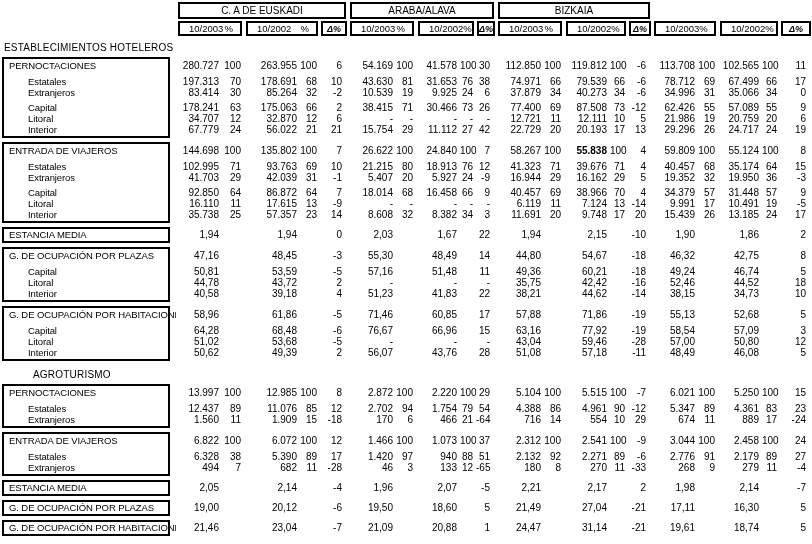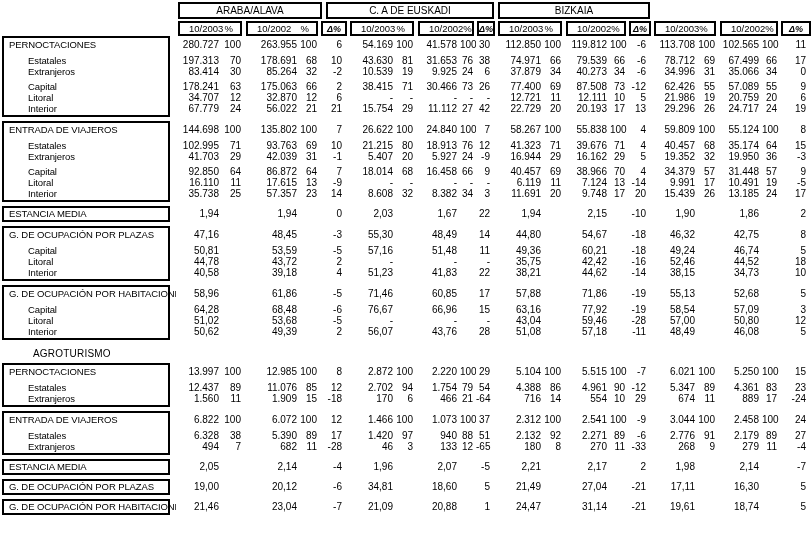--- a/index.html
+++ b/index.html
@@ -33,22 +33,22 @@
   .cell{flex:none;text-align:right;padding-right:3px;overflow:hidden}
   .dcol{padding-right:6px}
 </style>
 </head>
 <body>
 
 <div id="app">
 
   <div class="hrow hrow1">
     <div class="lspace"></div>
+    <div class="rbox we-r">C. A DE EUSKADI</div>
     <div class="rbox wa-r">ARABA/ALAVA</div>
-    <div class="rbox we-r">C. A DE EUSKADI</div>
     <div class="rbox wb-r">BIZKAIA</div>
   </div>
 
   <div class="hrow hrow2">
     <div class="lspace"></div>
 
     <div class="cbox we1">
         <span>10/2003</span>
         <span>%</span>
       </div>
@@ -83,20 +83,21 @@
         <span>%</span>
       </div>
     <div class="cbox wg2">
         <span>10/2002</span>
         <span>%</span>
       </div>
     <div class="dbox wg3">Δ%</div>
   </div>
 
   <div>
+      <div class="stitle">ESTABLECIMIENTOS HOTELEROS</div>
       <div class="block">
         <div class="lbox"></div>
         <div class="row main">
           <div class="lab labmain">PERNOCTACIONES</div>
           <span class="cell" style="width: 46px;">280.727</span>
           <span class="cell" style="width: 22px;">100</span>
           <span class="cell" style="width: 56px;">263.955</span>
           <span class="cell" style="width: 20px;">100</span>
           <span class="cell dcol" style="width: 28px;">6</span>
           <span class="cell" style="width: 48px;">54.169</span>
@@ -240,21 +241,21 @@
           <span class="cell" style="width: 56px;">135.802</span>
           <span class="cell" style="width: 20px;">100</span>
           <span class="cell dcol" style="width: 28px;">7</span>
           <span class="cell" style="width: 48px;">26.622</span>
           <span class="cell" style="width: 20px;">100</span>
           <span class="cell" style="width: 44px;">24.840</span>
           <span class="cell" style="width: 16px;">100</span>
           <span class="cell dcol" style="width: 20px;">7</span>
           <span class="cell" style="width: 48px;">58.267</span>
           <span class="cell" style="width: 20px;">100</span>
-          <span class="cell" style="width: 46px;">55.838</span>
+          <span class="cell" style="width: 46px; font-weight: bold;">55.838</span>
           <span class="cell" style="width: 18px;">100</span>
           <span class="cell dcol" style="width: 24px;">4</span>
           <span class="cell" style="width: 46px;">59.809</span>
           <span class="cell" style="width: 20px;">100</span>
           <span class="cell" style="width: 44px;">55.124</span>
           <span class="cell" style="width: 18px;">100</span>
           <span class="cell dcol" style="width: 32px;">8</span>
         </div>
         <div class="row gap">
           <div class="lab labsub">Estatales</div>
@@ -761,21 +762,21 @@
       </div>
       <div class="block single">
         <div class="lbox"></div>
         <div class="row main">
           <div class="lab labmain">G. DE OCUPACIÓN POR PLAZAS</div>
           <span class="cell" style="width: 46px;">19,00</span>
           <span class="cell" style="width: 22px;"></span>
           <span class="cell" style="width: 56px;">20,12</span>
           <span class="cell" style="width: 20px;"></span>
           <span class="cell dcol" style="width: 28px;">-6</span>
-          <span class="cell" style="width: 48px;">34,81</span>
+          <span class="cell" style="width: 48px;">19,50</span>
           <span class="cell" style="width: 20px;"></span>
           <span class="cell" style="width: 44px;">18,60</span>
           <span class="cell" style="width: 16px;"></span>
           <span class="cell dcol" style="width: 20px;">5</span>
           <span class="cell" style="width: 48px;">21,49</span>
           <span class="cell" style="width: 20px;"></span>
           <span class="cell" style="width: 46px;">27,04</span>
           <span class="cell" style="width: 18px;"></span>
           <span class="cell dcol" style="width: 24px;">-21</span>
           <span class="cell" style="width: 46px;">17,11</span>

